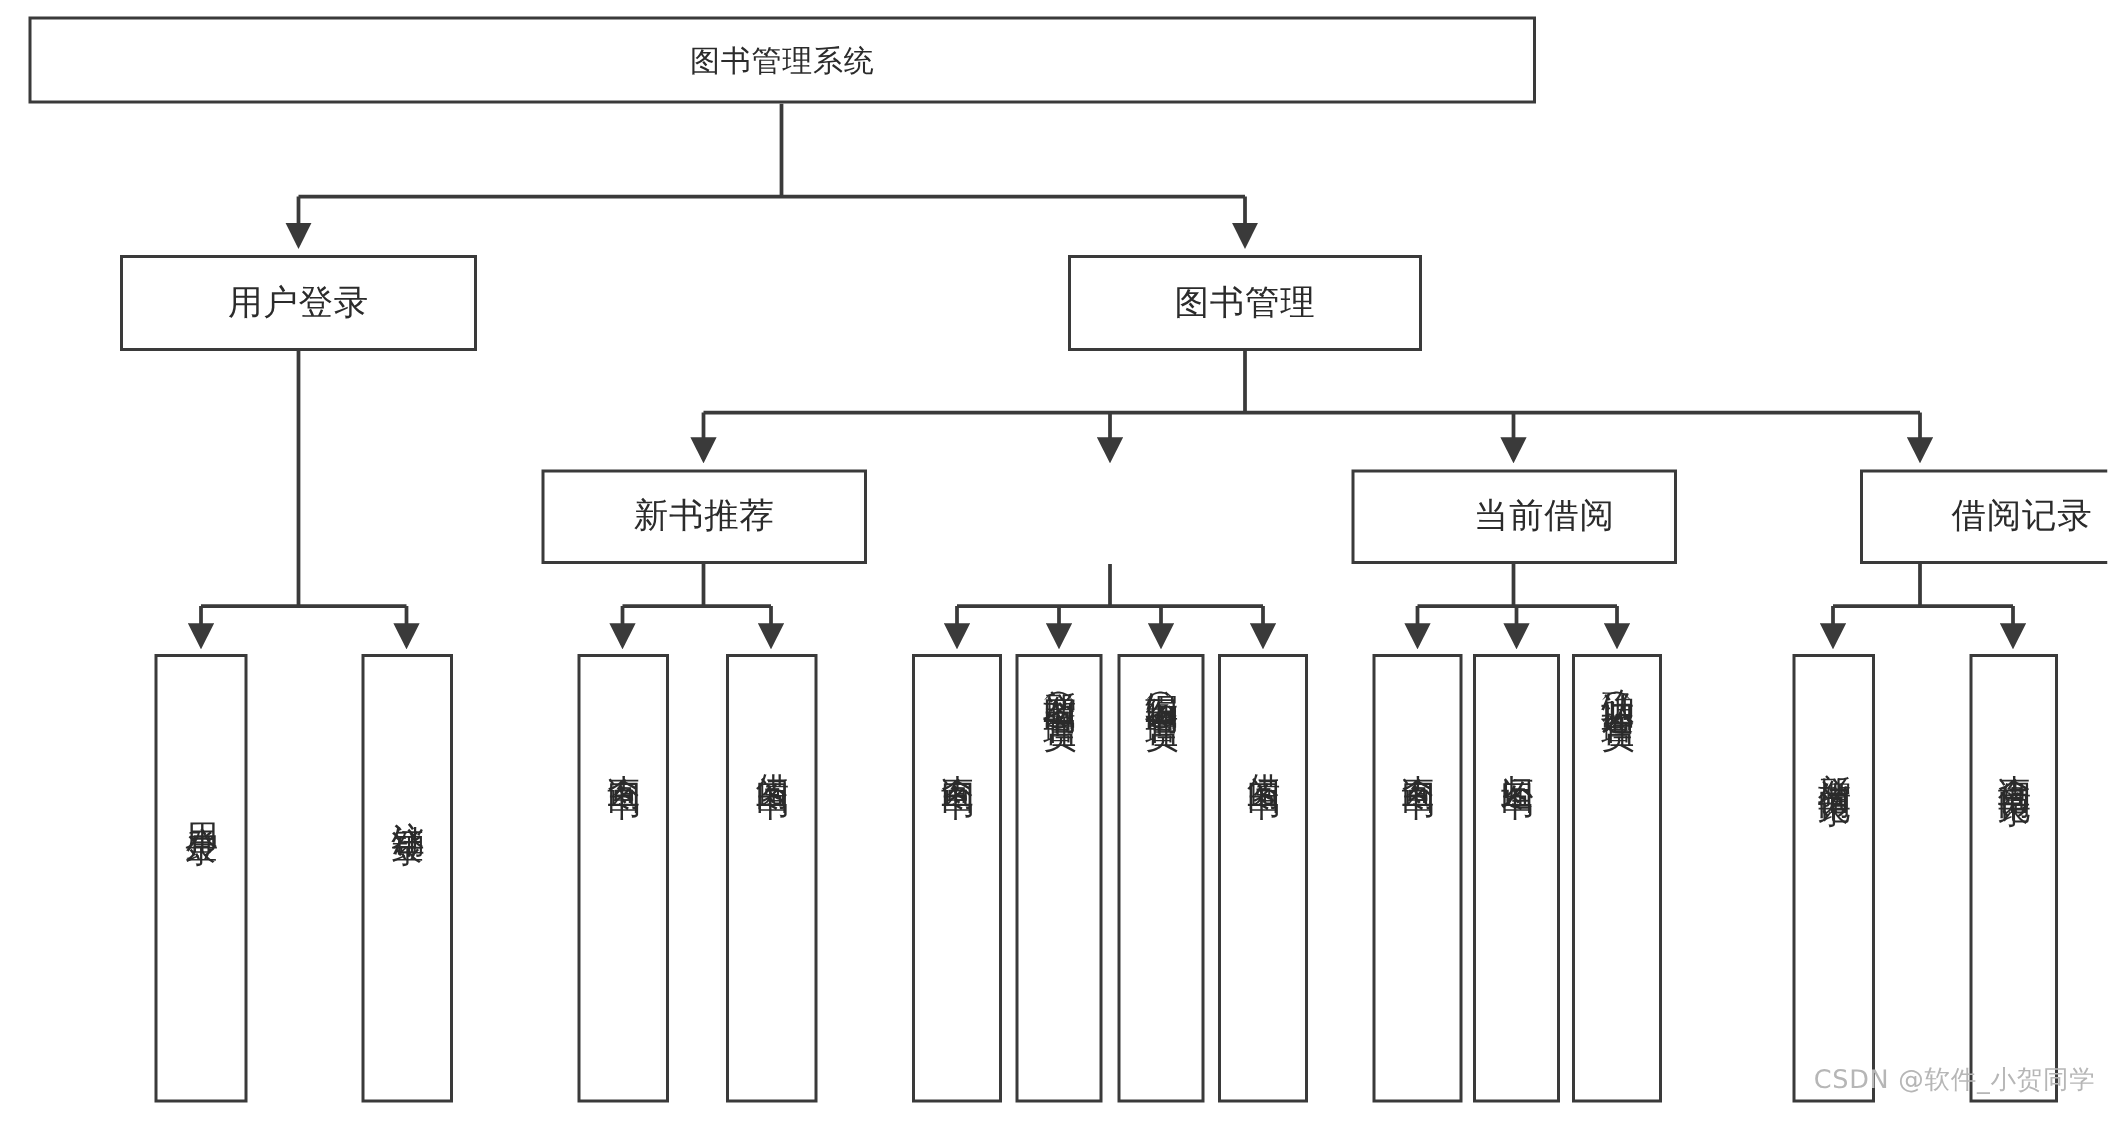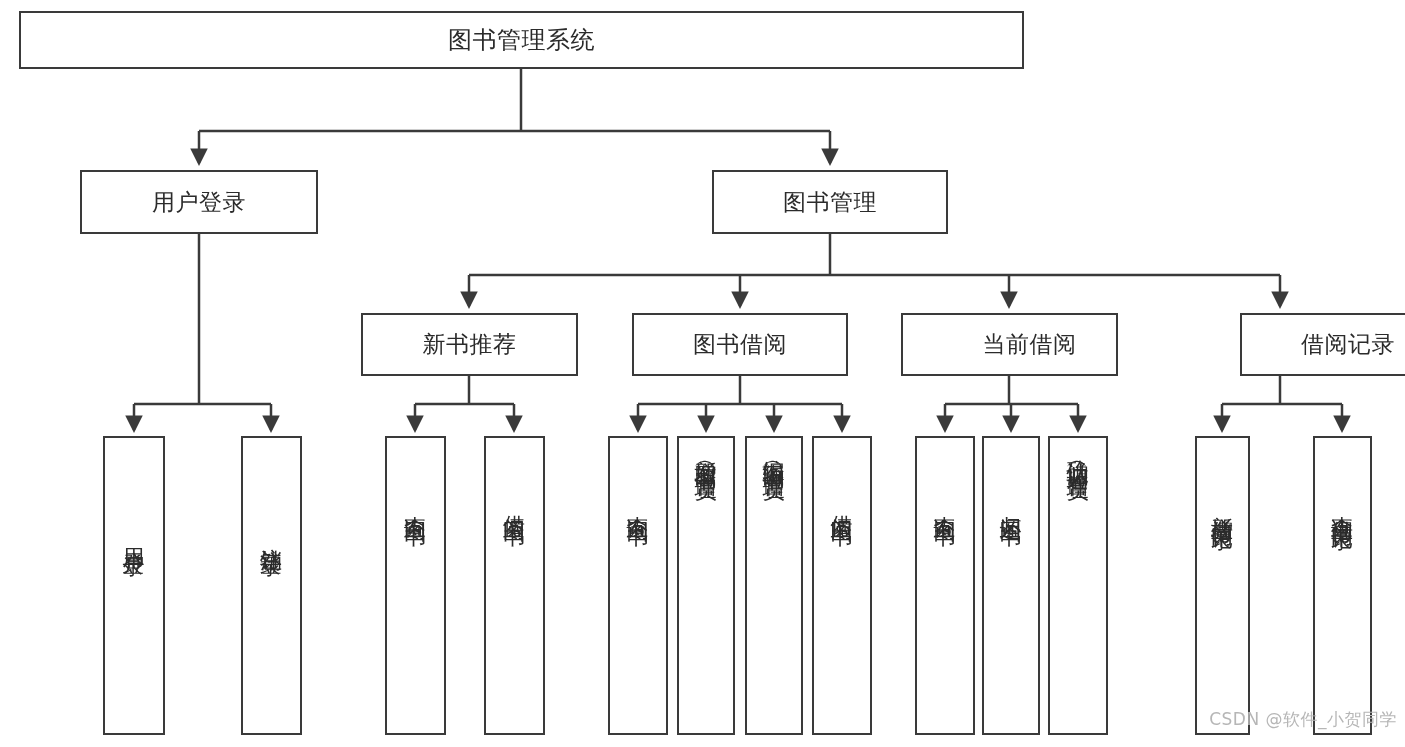--- a/index.html
+++ b/index.html
@@ -41,21 +41,21 @@
     text-align: center;
     line-height: 1.25;
     letter-spacing: 0.5px;
     white-space: nowrap;
   }
   
   .node.horiz .label {
     font-size: 23px;
   }
   .node.root .label {
-    font-size: 24px;
+    font-size: 20px;
   }
   
   .node.vert {
     align-items: flex-start;
     justify-content: center;
     padding-top: 4px;
   }
   .node.vert .label {
     writing-mode: vertical-rl;
     text-orientation: upright;
@@ -142,23 +142,20 @@
   <div class="node horiz" style="left:80px; top:170px; width:238px; height:64px;">
     <span class="label">用户登录</span>
   </div>
   <div class="node horiz" style="left:712px; top:170px; width:236px; height:64px;">
     <span class="label">图书管理</span>
   </div>
 
   <div class="node horiz" style="left:361px; top:313px; width:217px; height:63px;">
     <span class="label">新书推荐</span>
   </div>
-  <div class="node horiz" style="left:632px; top:313px; width:216px; height:63px;">
-    <span class="label">图书借阅</span>
-  </div>
   <div class="node horiz" style="left:901px; top:313px; width:217px; height:63px;padding-left:40px;">
     <span class="label">当前借阅</span>
   </div>
   <div class="node horiz" style="left:1240px; top:313px; width:216px; height:63px;">
     <span class="label">借阅记录</span>
   </div>
 
   <div class="node vert midshort" style="left:103px; top:436px; width:62px; height:299px;">
     <span class="label">用户登录</span>
   </div>

